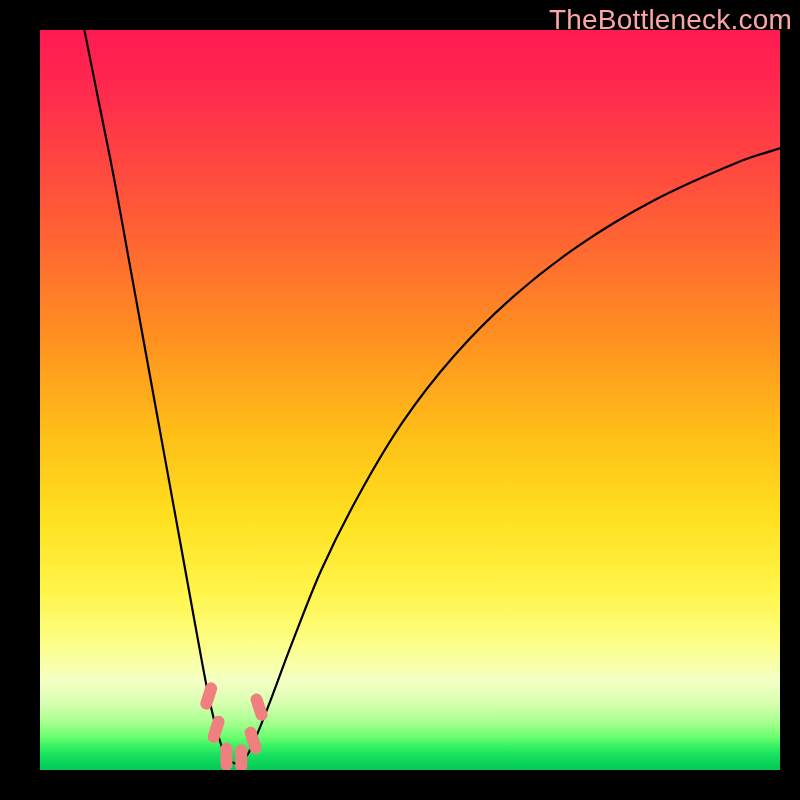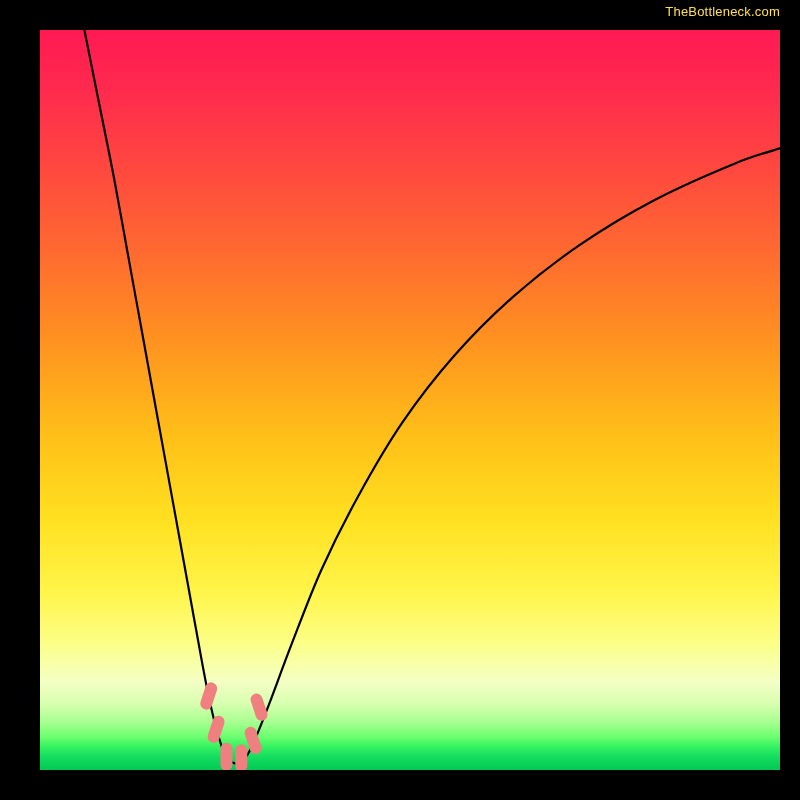--- a/index.html
+++ b/index.html
@@ -58,23 +58,23 @@
   .curve {
     position: absolute;
     left: 0;
     top: 0;
     width: 740px;
     height: 740px;
   }
   .attribution {
     position: absolute;
     top: 4px;
-    right: 20px;
-    color: #fde047;
-    font-size: 13px;
+    right: 8px;
+    color: #fca5a5;
+    font-size: 28px;
     font-weight: 500;
     letter-spacing: 0.2px;
   }
 </style>
 </head>
 <body>
 
 <div class="frame">
 
   <div class="plot-area">

